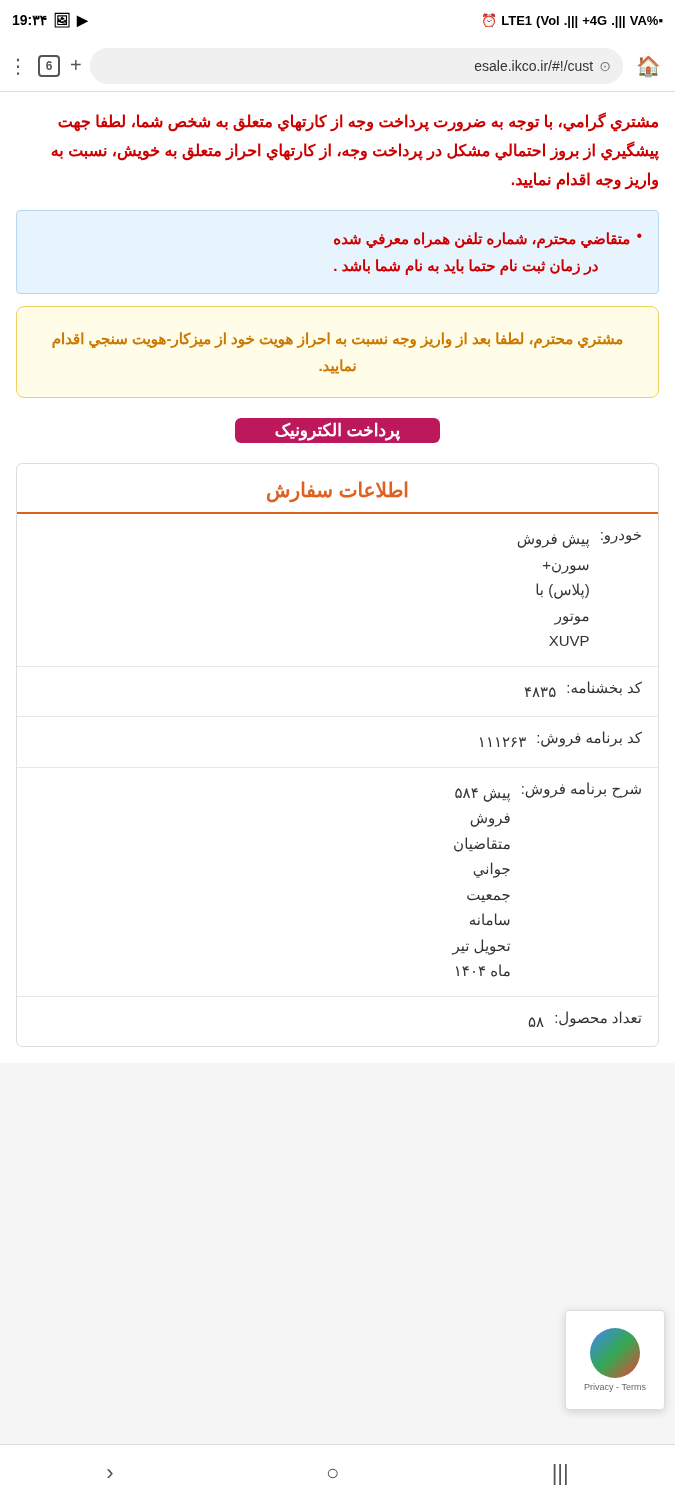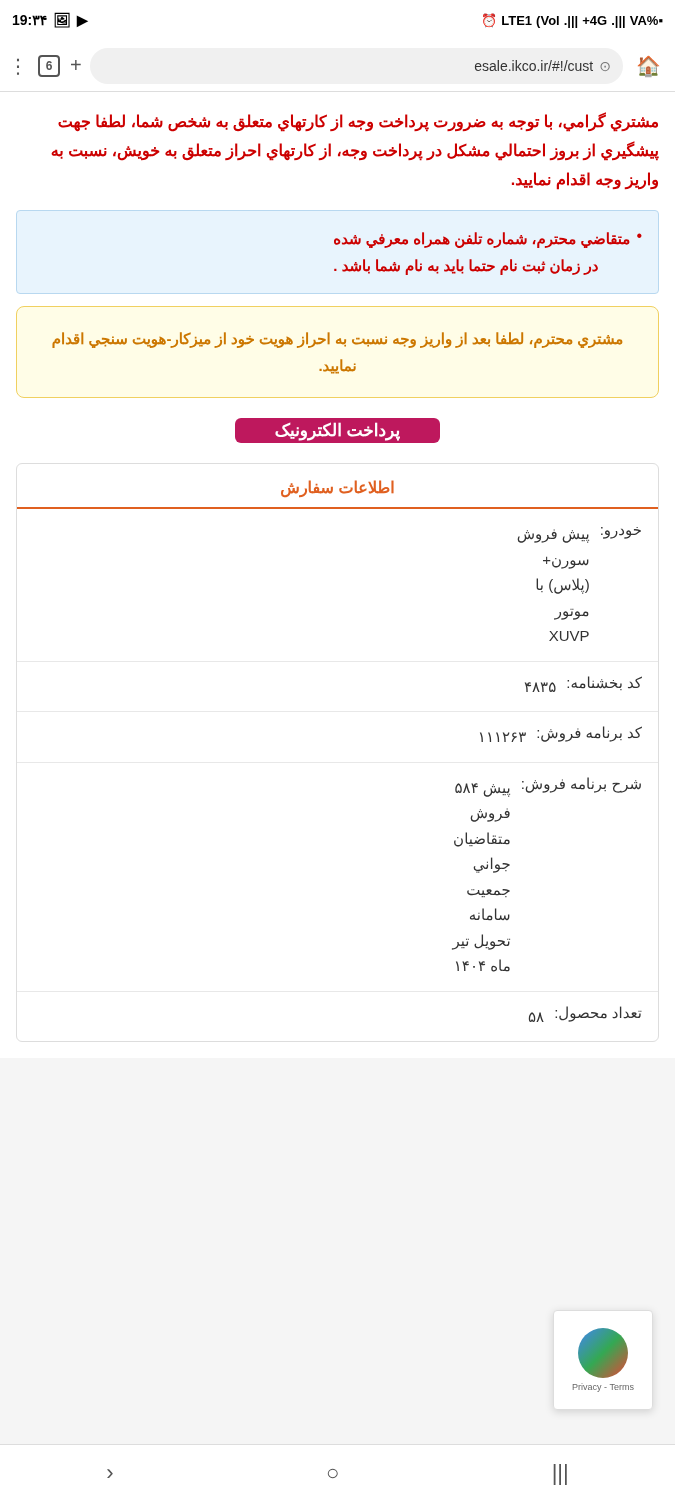--- a/index.html
+++ b/index.html
@@ -173,21 +173,21 @@
 
     
     .order-card {
       border: 1px solid #ddd;
       border-radius: 6px;
       overflow: hidden;
       background: #fff;
     }
     .order-card-title {
       color: #e06020;
-      font-size: 16px;
+      font-size: 20px;
       font-weight: bold;
       text-align: center;
       padding: 14px 16px 10px;
       border-bottom: 2px solid #e06020;
     }
 
     
     .info-row {
       display: flex;
       justify-content: space-between;
@@ -211,21 +211,21 @@
       font-size: 15px;
       text-align: right;
       flex: 1;
       line-height: 1.7;
     }
 
     
     .recaptcha-overlay {
       position: fixed;
       bottom: 90px;
-      right: 22px;
+      right: 10px;
       width: 100px;
       height: 100px;
       background: #fff;
       border: 1px solid #ddd;
       border-radius: 4px;
       display: flex;
       flex-direction: column;
       align-items: center;
       justify-content: center;
       box-shadow: 0 2px 8px rgba(0,0,0,0.15);

